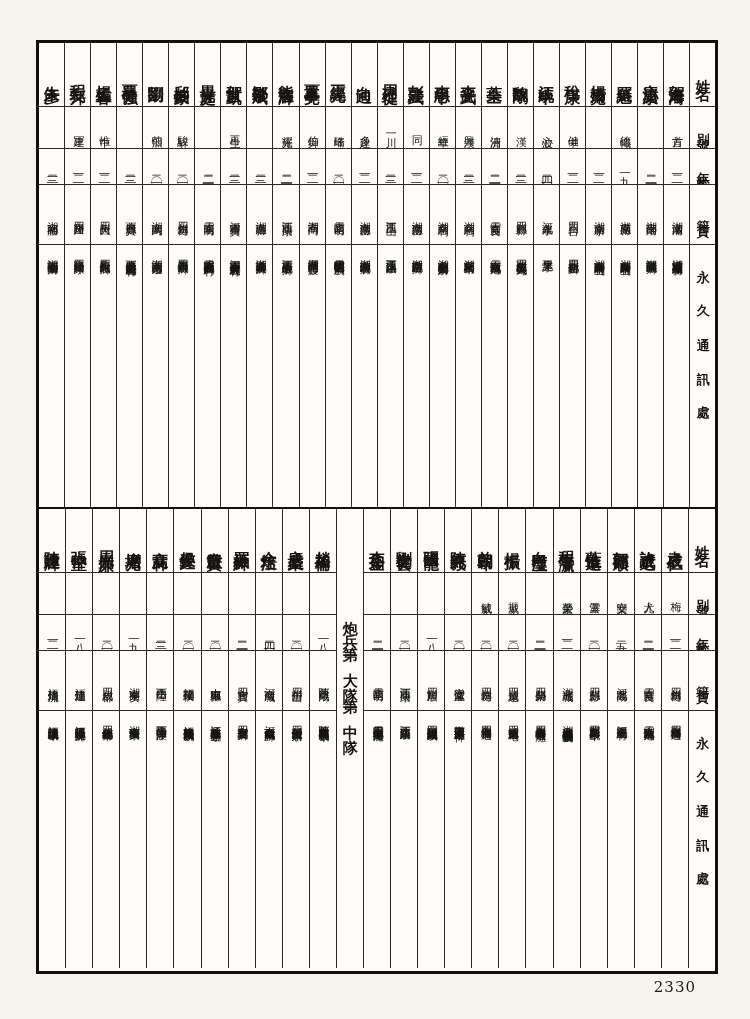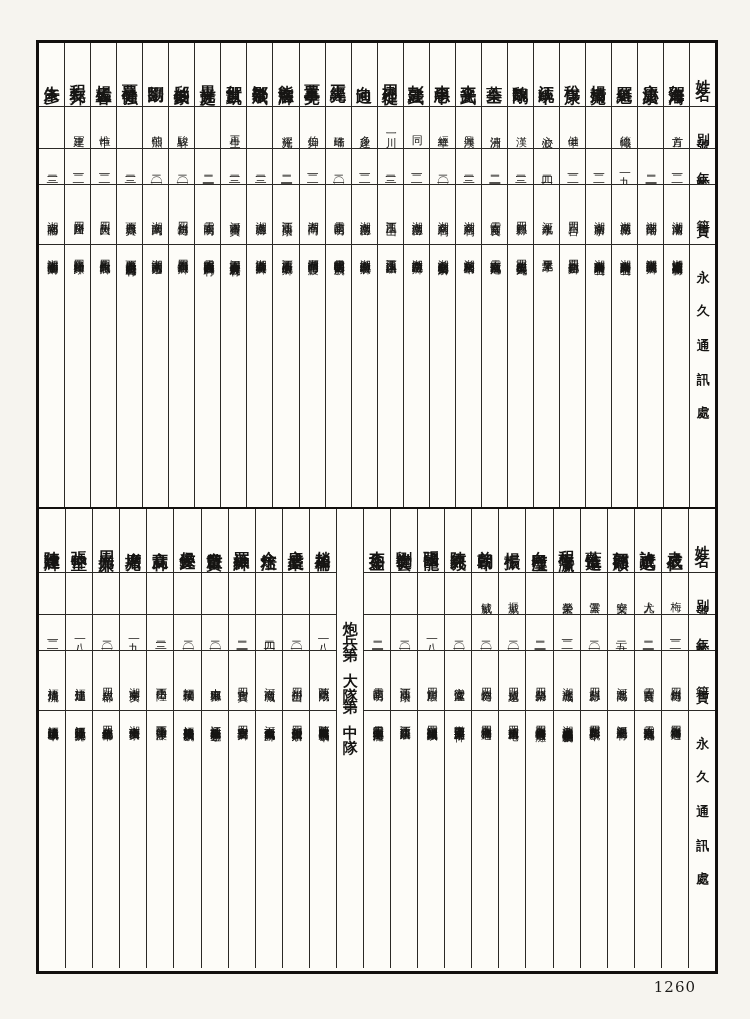--- a/index.html
+++ b/index.html
@@ -864,13 +864,13 @@
         <div class="cell h-native">
           <span class="vtext t-native">福建清流</span>
         </div>
         <div class="cell h-addr">
           <span class="vtext t-addr">福建清流城中正路十號</span>
         </div>
       </div>
     </div>
 </div>
 
-<div class="page-number">1260</div>
+<div class="page-number">2330</div>
 
 </body></html>

